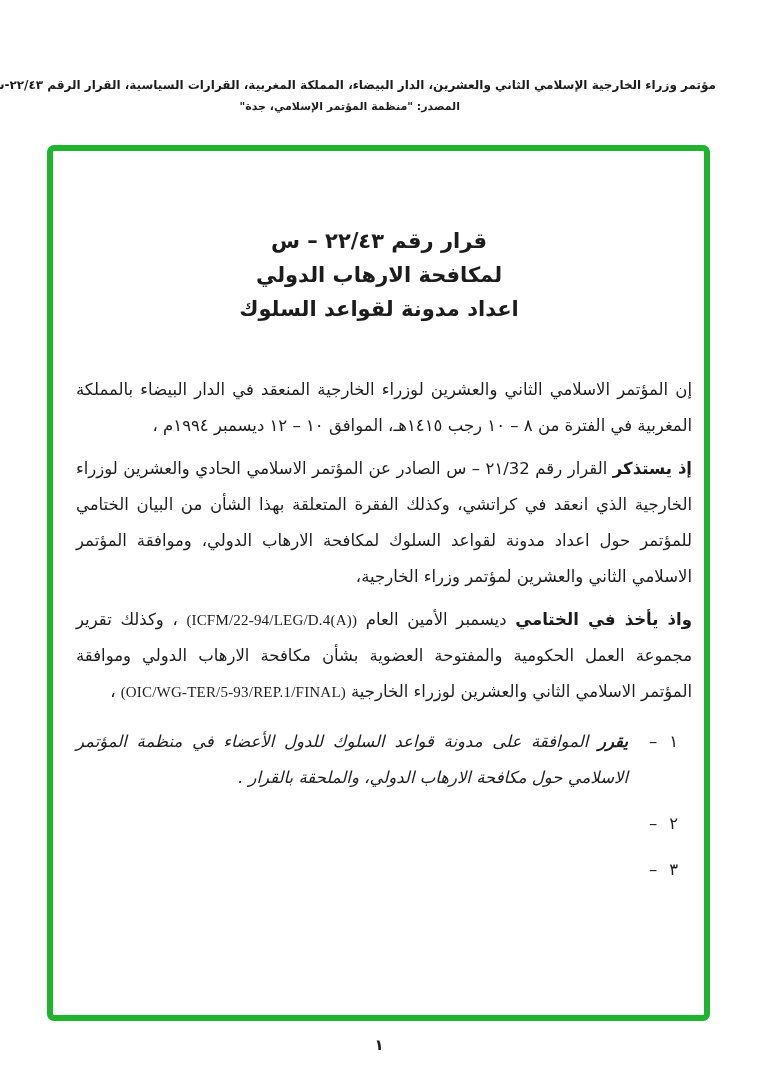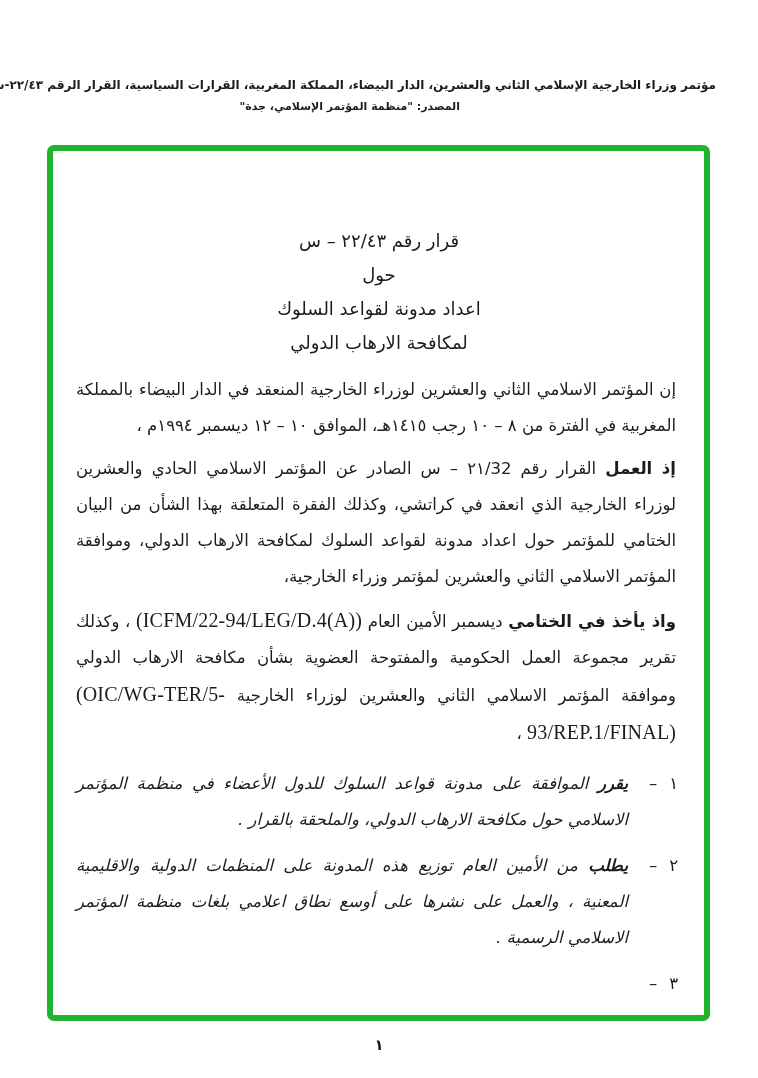--- a/index.html
+++ b/index.html
@@ -27,35 +27,35 @@
     width: 663px; height: 876px;
     border: 6px solid var(--green);
     border-radius: 7px;
     background: transparent;
   }
 
   
   .title-block {
     position: absolute; top: 224px; left: 0; right: 0;
     direction: rtl; text-align: center;
-    font-weight: normal; font-size: 18px; line-height: 34px;
+    font-weight: bold; font-size: 21px; line-height: 34px;
   }
 
   
   .content {
     position: absolute; top: 372px; right: 66px; width: 616px;
     direction: rtl; text-align: justify;
     font-size: 16.5px; line-height: 36px;
   }
-  .content p { margin: 0 16px 7px 0; }
+  .content p { margin: 0 0 7px 0; }
   .lead { font-weight: bold; }
   .code {
     direction: ltr; unicode-bidi: embed;
     font-family: "Liberation Serif", serif;
-    font-size: 20px; letter-spacing: 0.2px;
+    font-size: 15px; letter-spacing: 0.2px;
   }
 
   .items { margin-top: 14px; }
   .item { display: flex; padding-right: 14px; margin-bottom: 10px; }
   .marker { flex: 0 0 40px; width: 40px; display: flex; gap: 12px; margin-left: 10px; }
   .item-text { flex: 1; text-align: justify; font-style: italic; }
 
   .page-num {
     position: absolute; top: 1036px; left: 0; right: 0;
     text-align: center; font-size: 15px; font-weight: bold;
@@ -68,49 +68,47 @@
 
   <div class="doc-header">
     <div class="line1">مؤتمر وزراء الخارجية الإسلامي الثاني والعشرين، الدار البيضاء، المملكة المغربية، القرارات السياسية، القرار الرقم ٢٢/٤٣-س</div>
     <div class="line2">المصدر:  "منظمة المؤتمر الإسلامي، جدة"</div>
   </div>
 
   <div class="frame"></div>
 
   <div class="title-block">
     <div>قرار رقم ٢٢/٤٣ – س</div>
-    <div>حول</div>
+    <div>لمكافحة الارهاب الدولي</div>
     <div>اعداد مدونة لقواعد السلوك</div>
-    <div>لمكافحة الارهاب الدولي</div>
   </div>
 
   <div class="content">
 
     <p><span>إن المؤتمر الاسلامي الثاني والعشرين لوزراء الخارجية المنعقد في الدار البيضاء بالمملكة المغربية في الفترة من ٨ – ١٠ رجب ١٤١٥هـ، الموافق ١٠ – ١٢ ديسمبر ١٩٩٤م ،</span></p>
 
-    <p><span class="lead">إذ العمل</span><span> القرار رقم ٢١/32 – س الصادر عن المؤتمر الاسلامي الحادي والعشرين لوزراء الخارجية الذي انعقد في كراتشي، وكذلك الفقرة المتعلقة بهذا الشأن من البيان الختامي للمؤتمر حول اعداد مدونة لقواعد السلوك لمكافحة الارهاب الدولي، وموافقة المؤتمر الاسلامي الثاني والعشرين لمؤتمر وزراء الخارجية،</span></p>
+    <p><span class="lead">إذ يستذكر</span><span> القرار رقم ٢١/32 – س الصادر عن المؤتمر الاسلامي الحادي والعشرين لوزراء الخارجية الذي انعقد في كراتشي، وكذلك الفقرة المتعلقة بهذا الشأن من البيان الختامي للمؤتمر حول اعداد مدونة لقواعد السلوك لمكافحة الارهاب الدولي، وموافقة المؤتمر الاسلامي الثاني والعشرين لمؤتمر وزراء الخارجية،</span></p>
 
     <p><span class="lead">واذ يأخذ في الختامي</span><span> ديسمبر الأمين العام </span><span class="code">(ICFM/22-94/LEG/D.4(A))</span><span> ، وكذلك تقرير مجموعة العمل الحكومية والمفتوحة العضوية بشأن مكافحة الارهاب الدولي وموافقة المؤتمر الاسلامي الثاني والعشرين لوزراء الخارجية </span><span class="code">(OIC/WG-TER/5-93/REP.1/FINAL)</span><span> ،</span></p>
 
     <div class="items">
 
       <div class="item">
         <div class="marker">
           <span>١</span>
           <span>–</span>
         </div>
         <div class="item-text"><span class="lead">يقرر</span><span> الموافقة على مدونة قواعد السلوك للدول الأعضاء في منظمة المؤتمر الاسلامي حول مكافحة الارهاب الدولي، والملحقة بالقرار .</span></div>
       </div>
 
       <div class="item">
         <div class="marker">
           <span>٢</span>
           <span>–</span>
         </div>
-        <div class="item-text"><span class="lead">يطلب</span><span> من الأمين العام توزيع هذه المدونة على المنظمات الدولية والاقليمية المعنية ، والعمل على نشرها على أوسع نطاق اعلامي بلغات منظمة المؤتمر الاسلامي الرسمية .</span></div>
       </div>
 
       <div class="item">
         <div class="marker">
           <span>٣</span>
           <span>–</span>
         </div>
       </div>
 
     </div>

